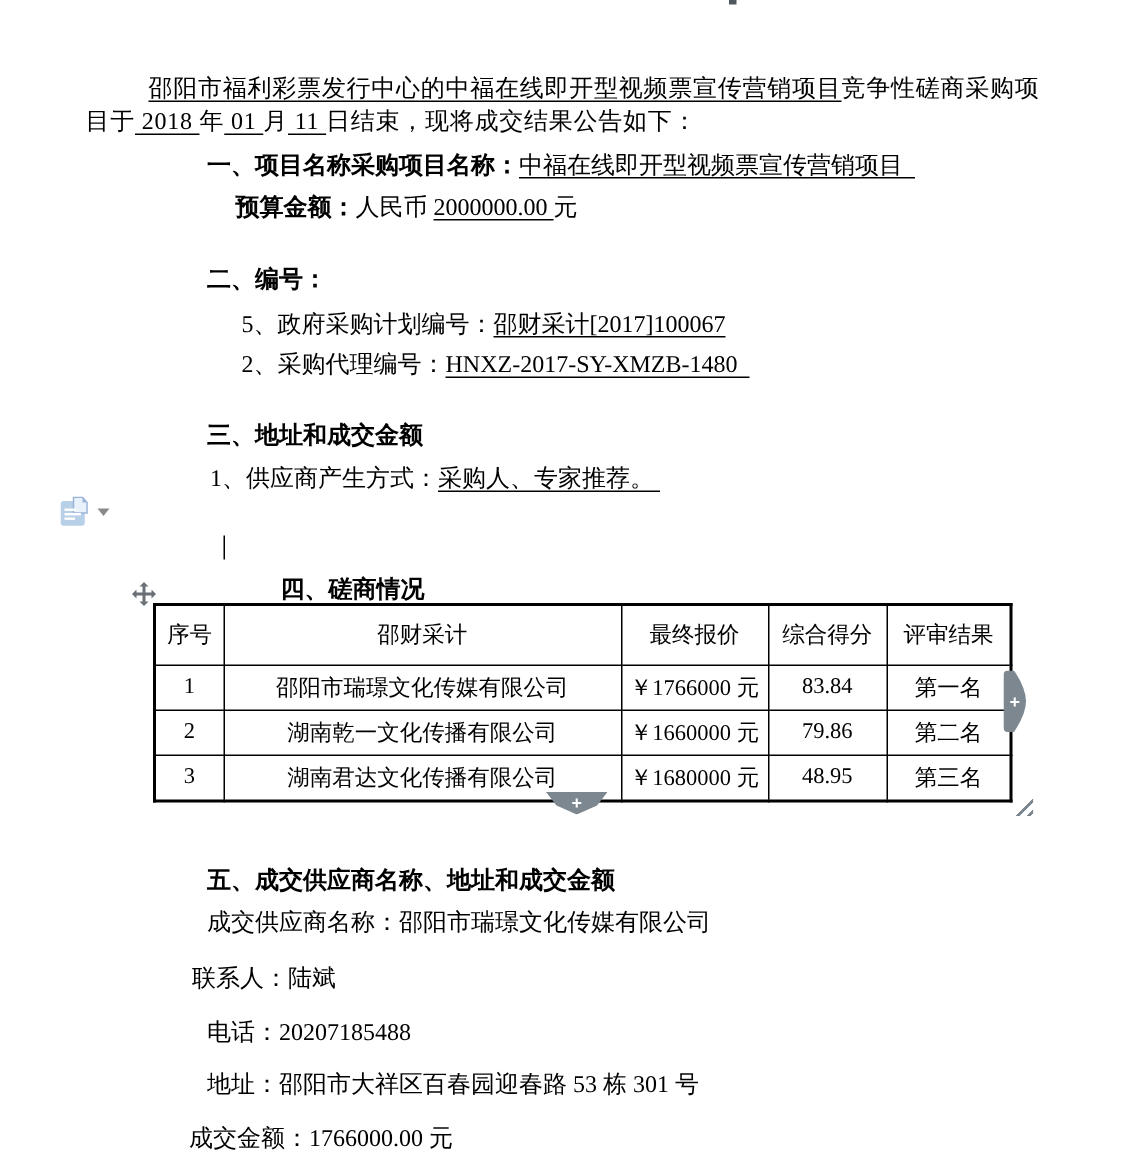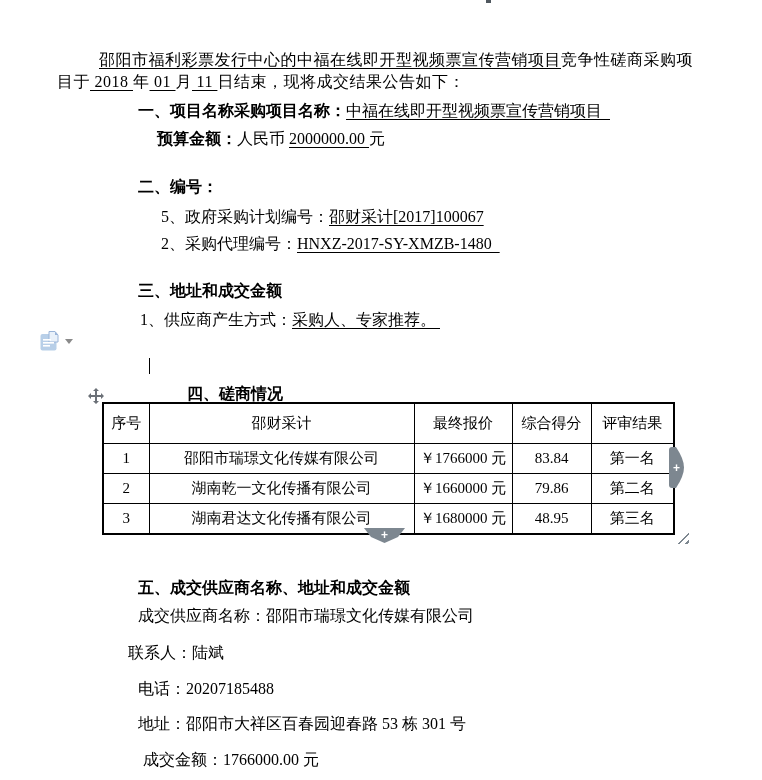--- a/index.html
+++ b/index.html
@@ -151,15 +151,15 @@
   <span class="plus-label">+</span>
 </div>
 
 <div id="resize-handle" class="handle"></div>
 
 <div class="line" style="left:138px;top:578px;"><span class="b">五、成交供应商名称、地址和成交金额</span></div>
 <div class="line" style="left:138px;top:606px;"><span>成交供应商名称：邵阳市瑞璟文化传媒有限公司</span></div>
 <div class="line" style="left:128px;top:643px;"><span>联系人：陆斌</span></div>
 <div class="line" style="left:138px;top:679px;"><span>电话：20207185488</span></div>
 <div class="line" style="left:138px;top:714px;"><span>地址：邵阳市大祥区百春园迎春路 53 栋 301 号</span></div>
-<div class="line" style="left:143px;top:750px;"><span>成交金额：1766000.00 元</span></div>
+<div class="line" style="left:126px;top:750px;"><span>成交金额：1766000.00 元</span></div>
 
 <div id="artifact-dot"></div>
 
 </body></html>

